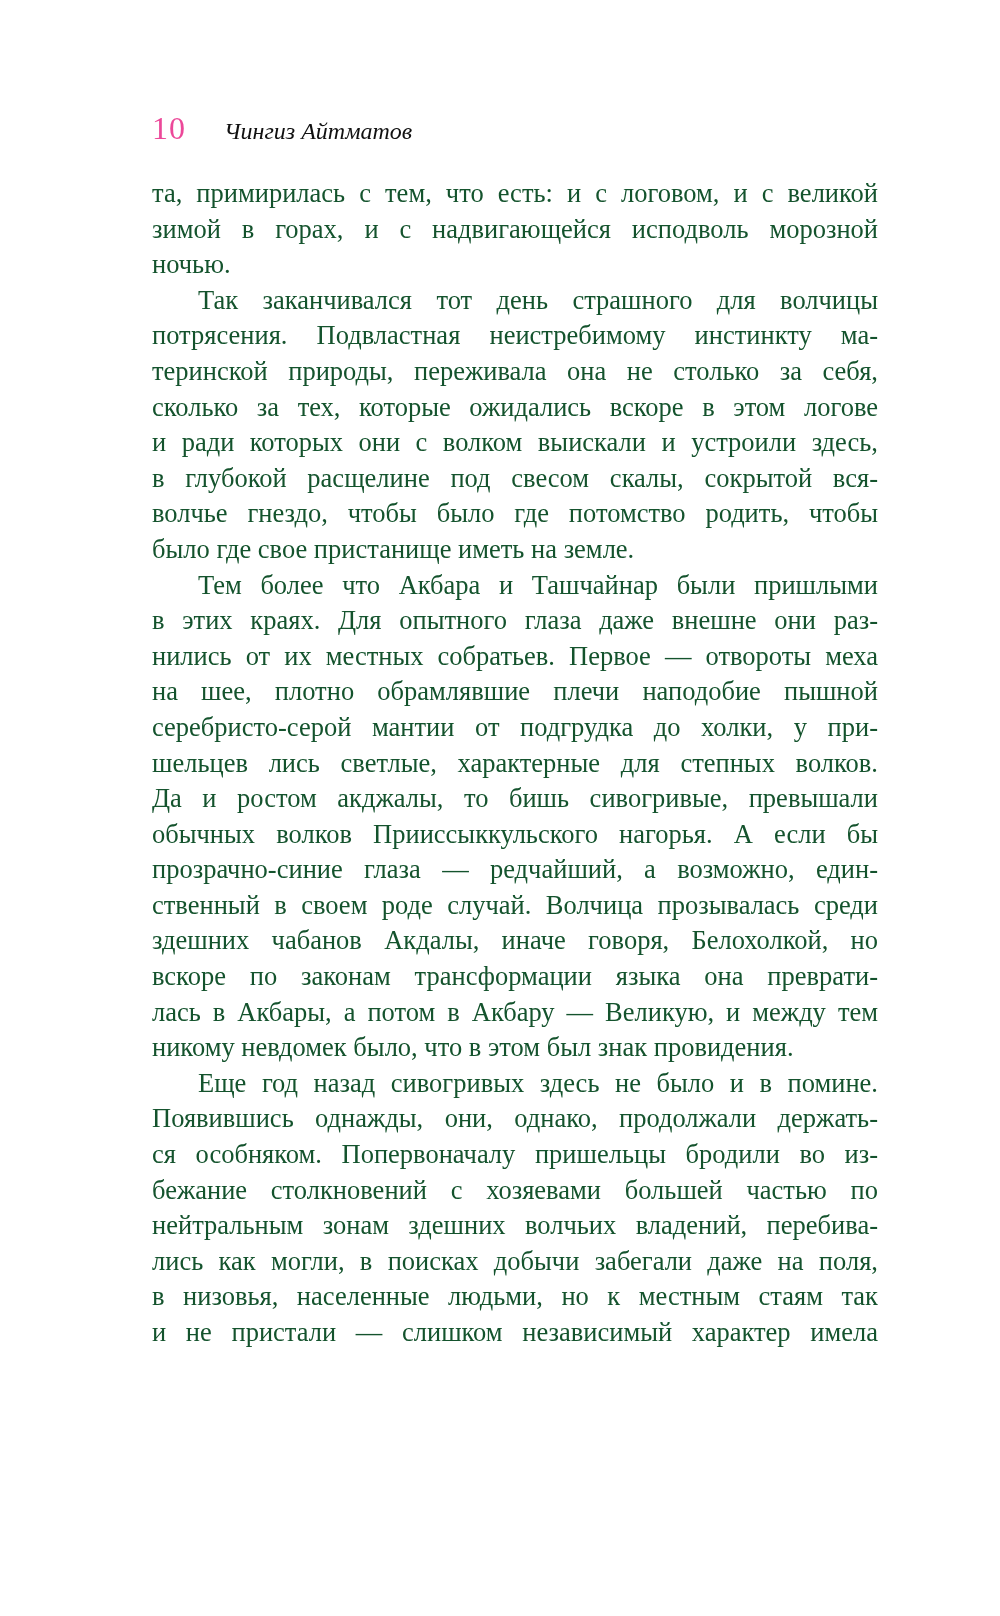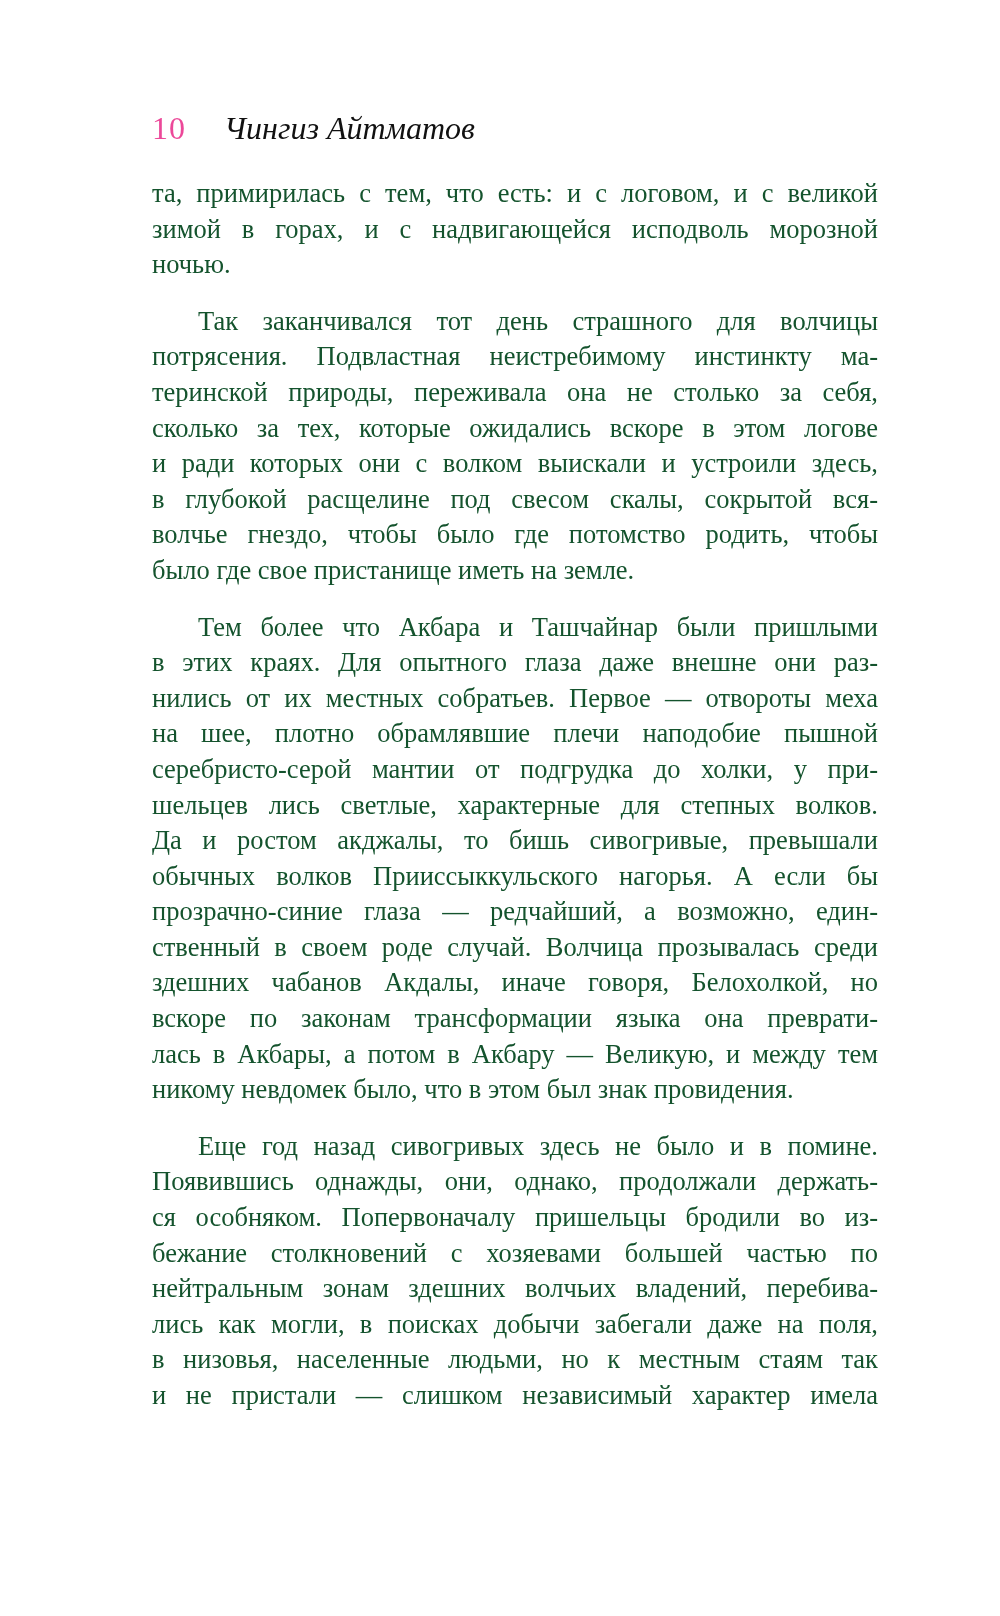--- a/index.html
+++ b/index.html
@@ -22,21 +22,21 @@
     top: 110px;
     white-space: nowrap;
   }
   .page-number {
     font-size: 32px;
     font-weight: normal;
     letter-spacing: 1px;
     color: #ec4899;
   }
   .running-head {
-    font-size: 32px;
+    font-size: 24px;
     font-style: italic;
     margin-left: 38px;
     color: #111111;
   }
   .text-block {
     position: absolute;
     left: 152px;
     top: 176px;
     width: 726px;
   }
@@ -47,21 +47,20 @@
     text-align: justify;
     white-space: normal;
     overflow: hidden;
     color: #14532d;
   }
   .line.fill {
     text-align-last: justify;
   }
   .line.indent {
     text-indent: 46px;
-    margin-top: 21px;
   }
 </style>
 </head>
 <body>
 
 <div class="page">
   <header class="running-header">
     <span class="page-number">10</span><span class="running-head">Чингиз Айтматов</span>
   </header>
 

